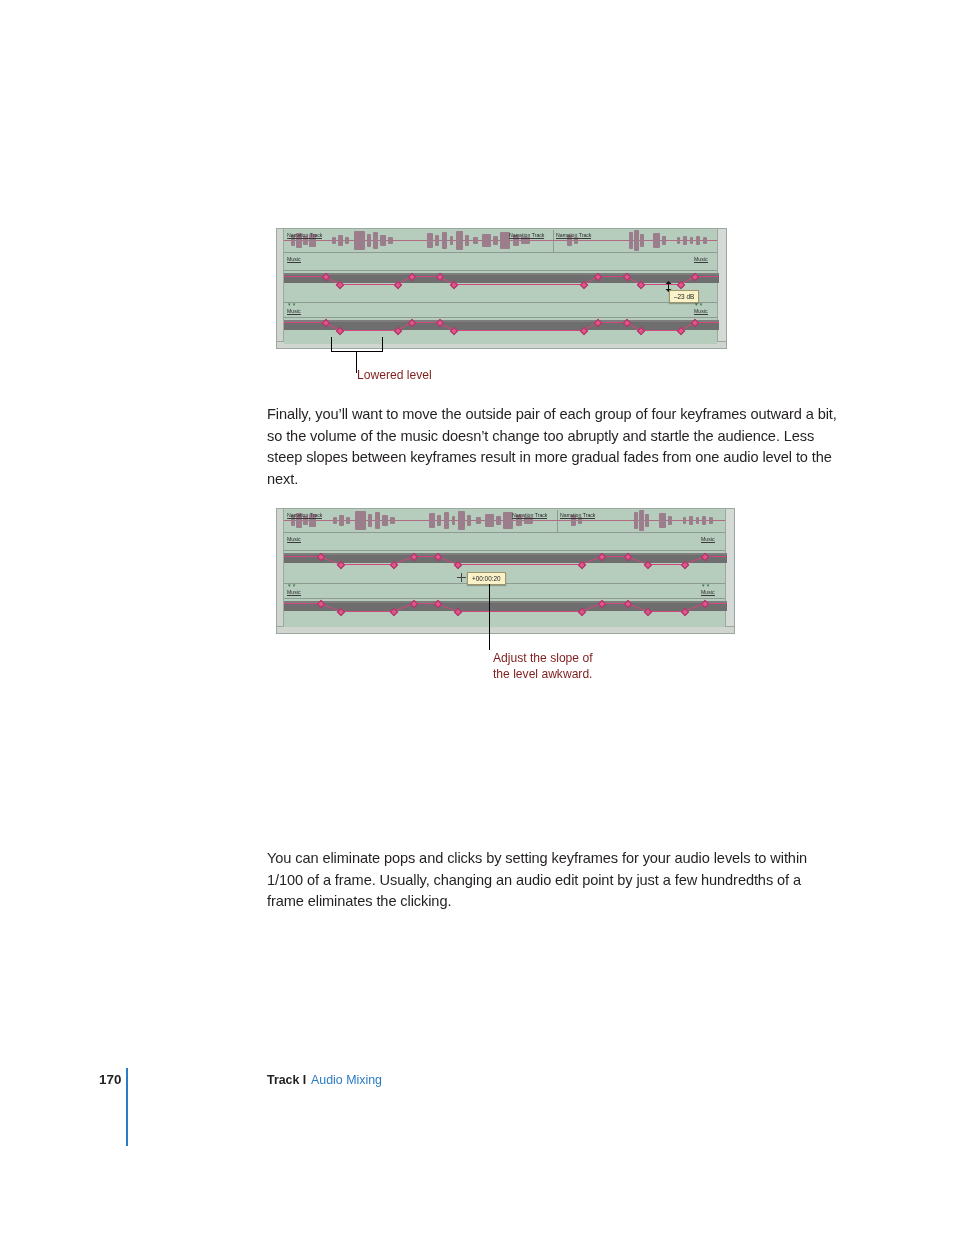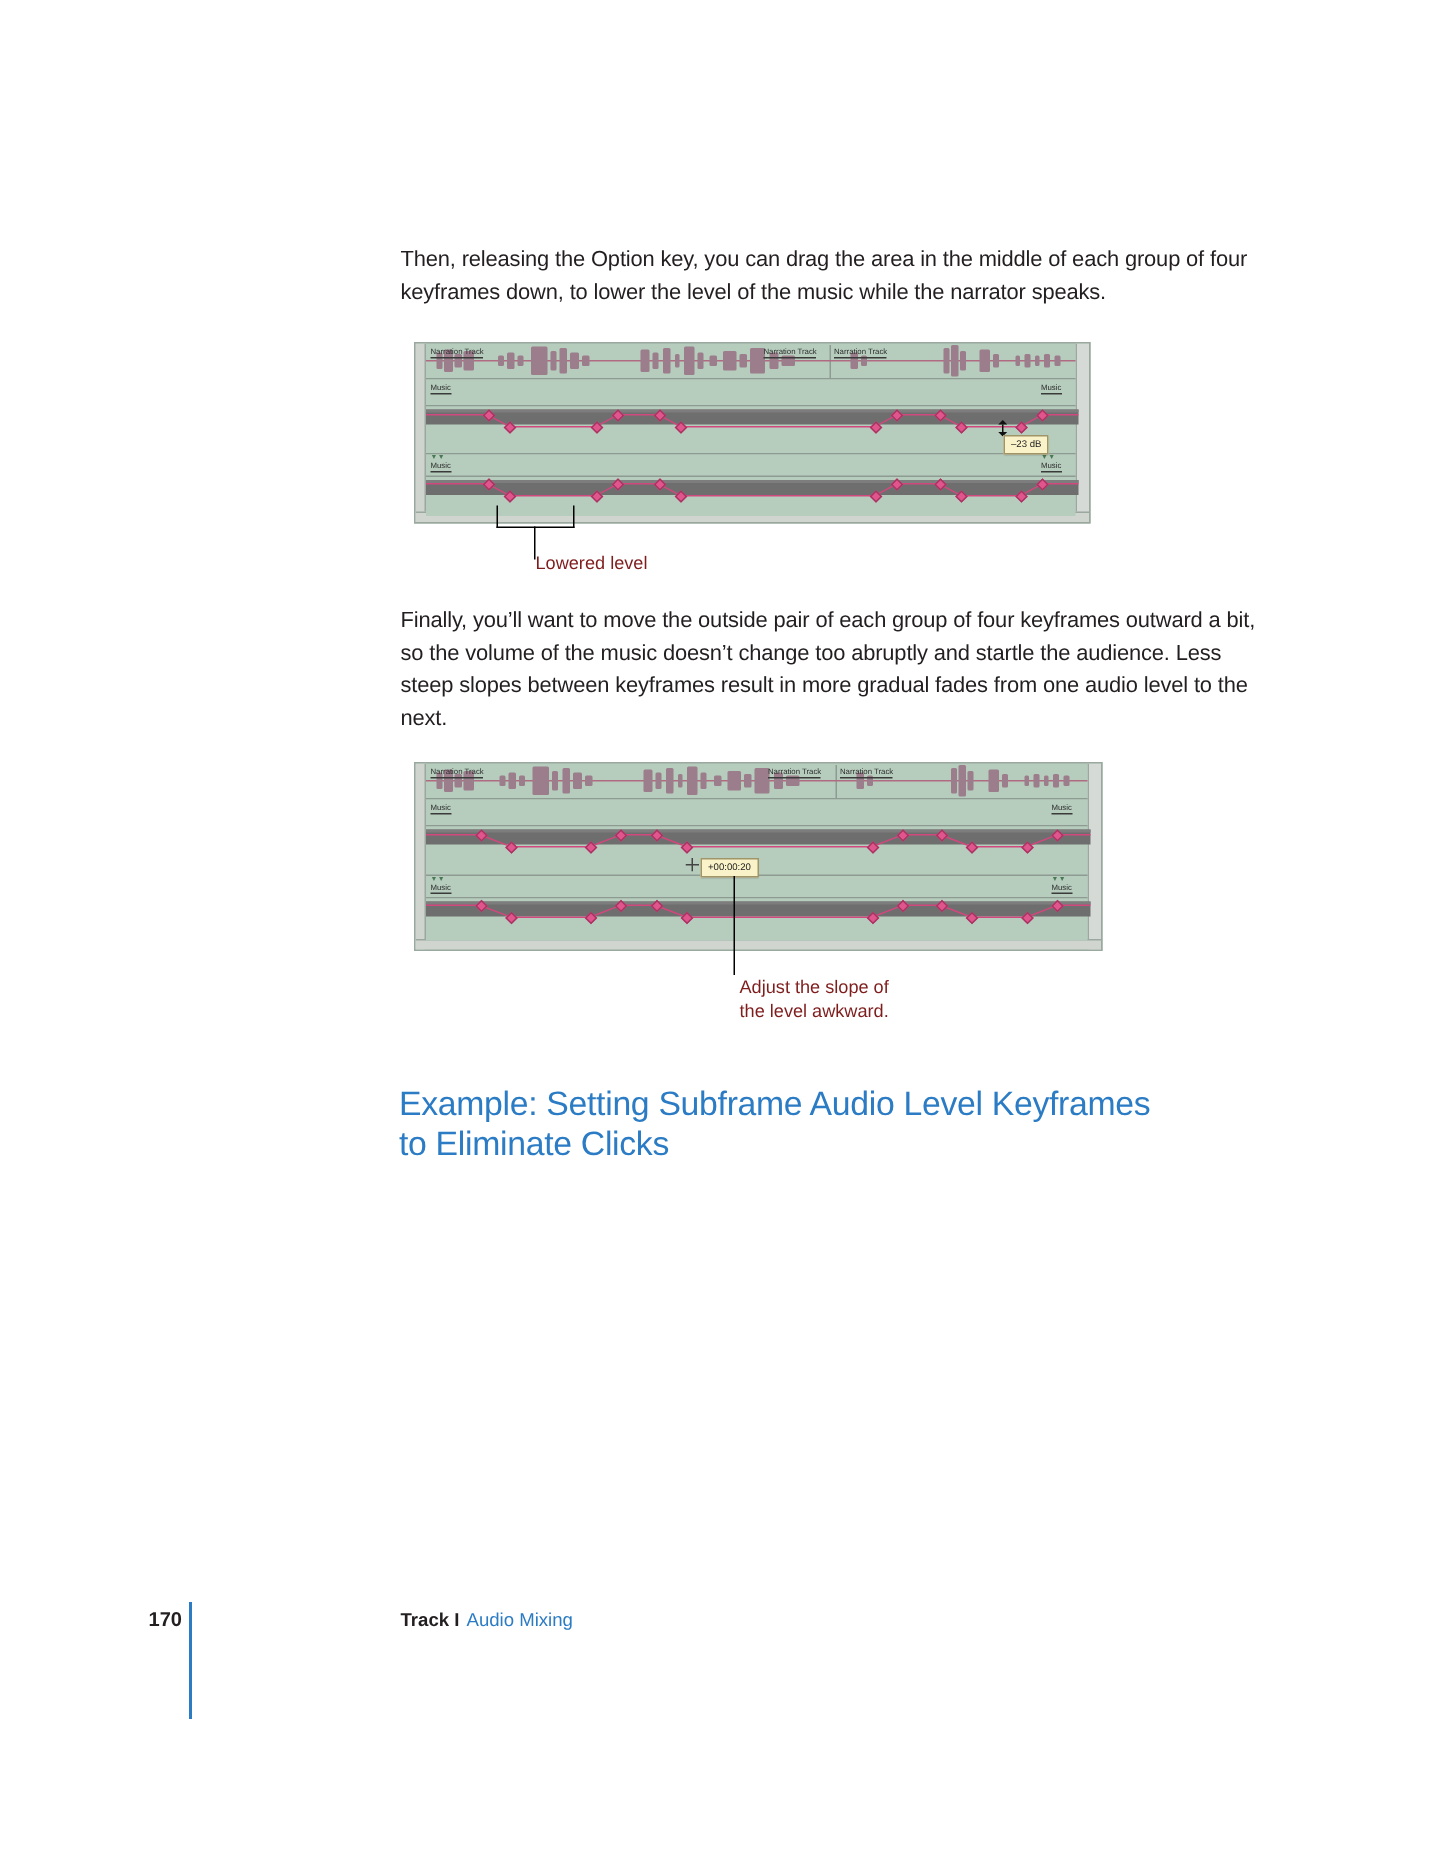--- a/index.html
+++ b/index.html
@@ -147,21 +147,20 @@
   .marker{
     position:absolute;font-size:4.6px;color:#4a7a55;line-height:4px;
     letter-spacing:0.3px;white-space:nowrap;
   }
 </style>
 </head>
 <body>
 
 <div class="page">
 
-  <div class="para p1">Then, releasing the Option key, you can drag the area in the middle of each group of four keyframes down, to lower the level of the music while the narrator speaks.</div>
 
   <div class="shot" id="fig1" style="left:276px;top:228px;width:451px;height:121px;">
     <div class="frame">
       <div class="gutter-l"></div>
       <div class="gutter-r"></div>
       <div class="gutter-b"></div>
 
       <div class="trackrow" style="top:1px;height:22px;"></div>
       <div class="sep" style="top:23px;"></div>
 
@@ -442,24 +441,21 @@
 
     <div class="tooltip" style="left:191px;top:64px;">+00:00:20</div>
   </div>
 
   <div class="leader" style="left:489px;top:584px;width:1.4px;height:66px;"></div>
   <div class="caption cap2">
     <span>Adjust the slope of</span><br>
     <span>the level awkward.</span>
   </div>
 
-  <div class="heading">
-    <span class="l1">Example:  Setting Subframe Audio Level Keyframes</span>
-    <span class="l2">to Eliminate Clicks</span>
-  </div>
-
+
+  <div class="para p4">You can eliminate pops and clicks by setting keyframes for your audio levels to within 1/100 of a frame. Usually, changing an audio edit point by just a few hundredths of a frame eliminates the clicking.</div>
 
   <div class="footer-pageno">170</div>
   <div class="footer-rule"></div>
   <div class="footer-part">Track I</div>
   <div class="footer-section">Audio Mixing</div>
 
 </div>
 
 </body></html>

